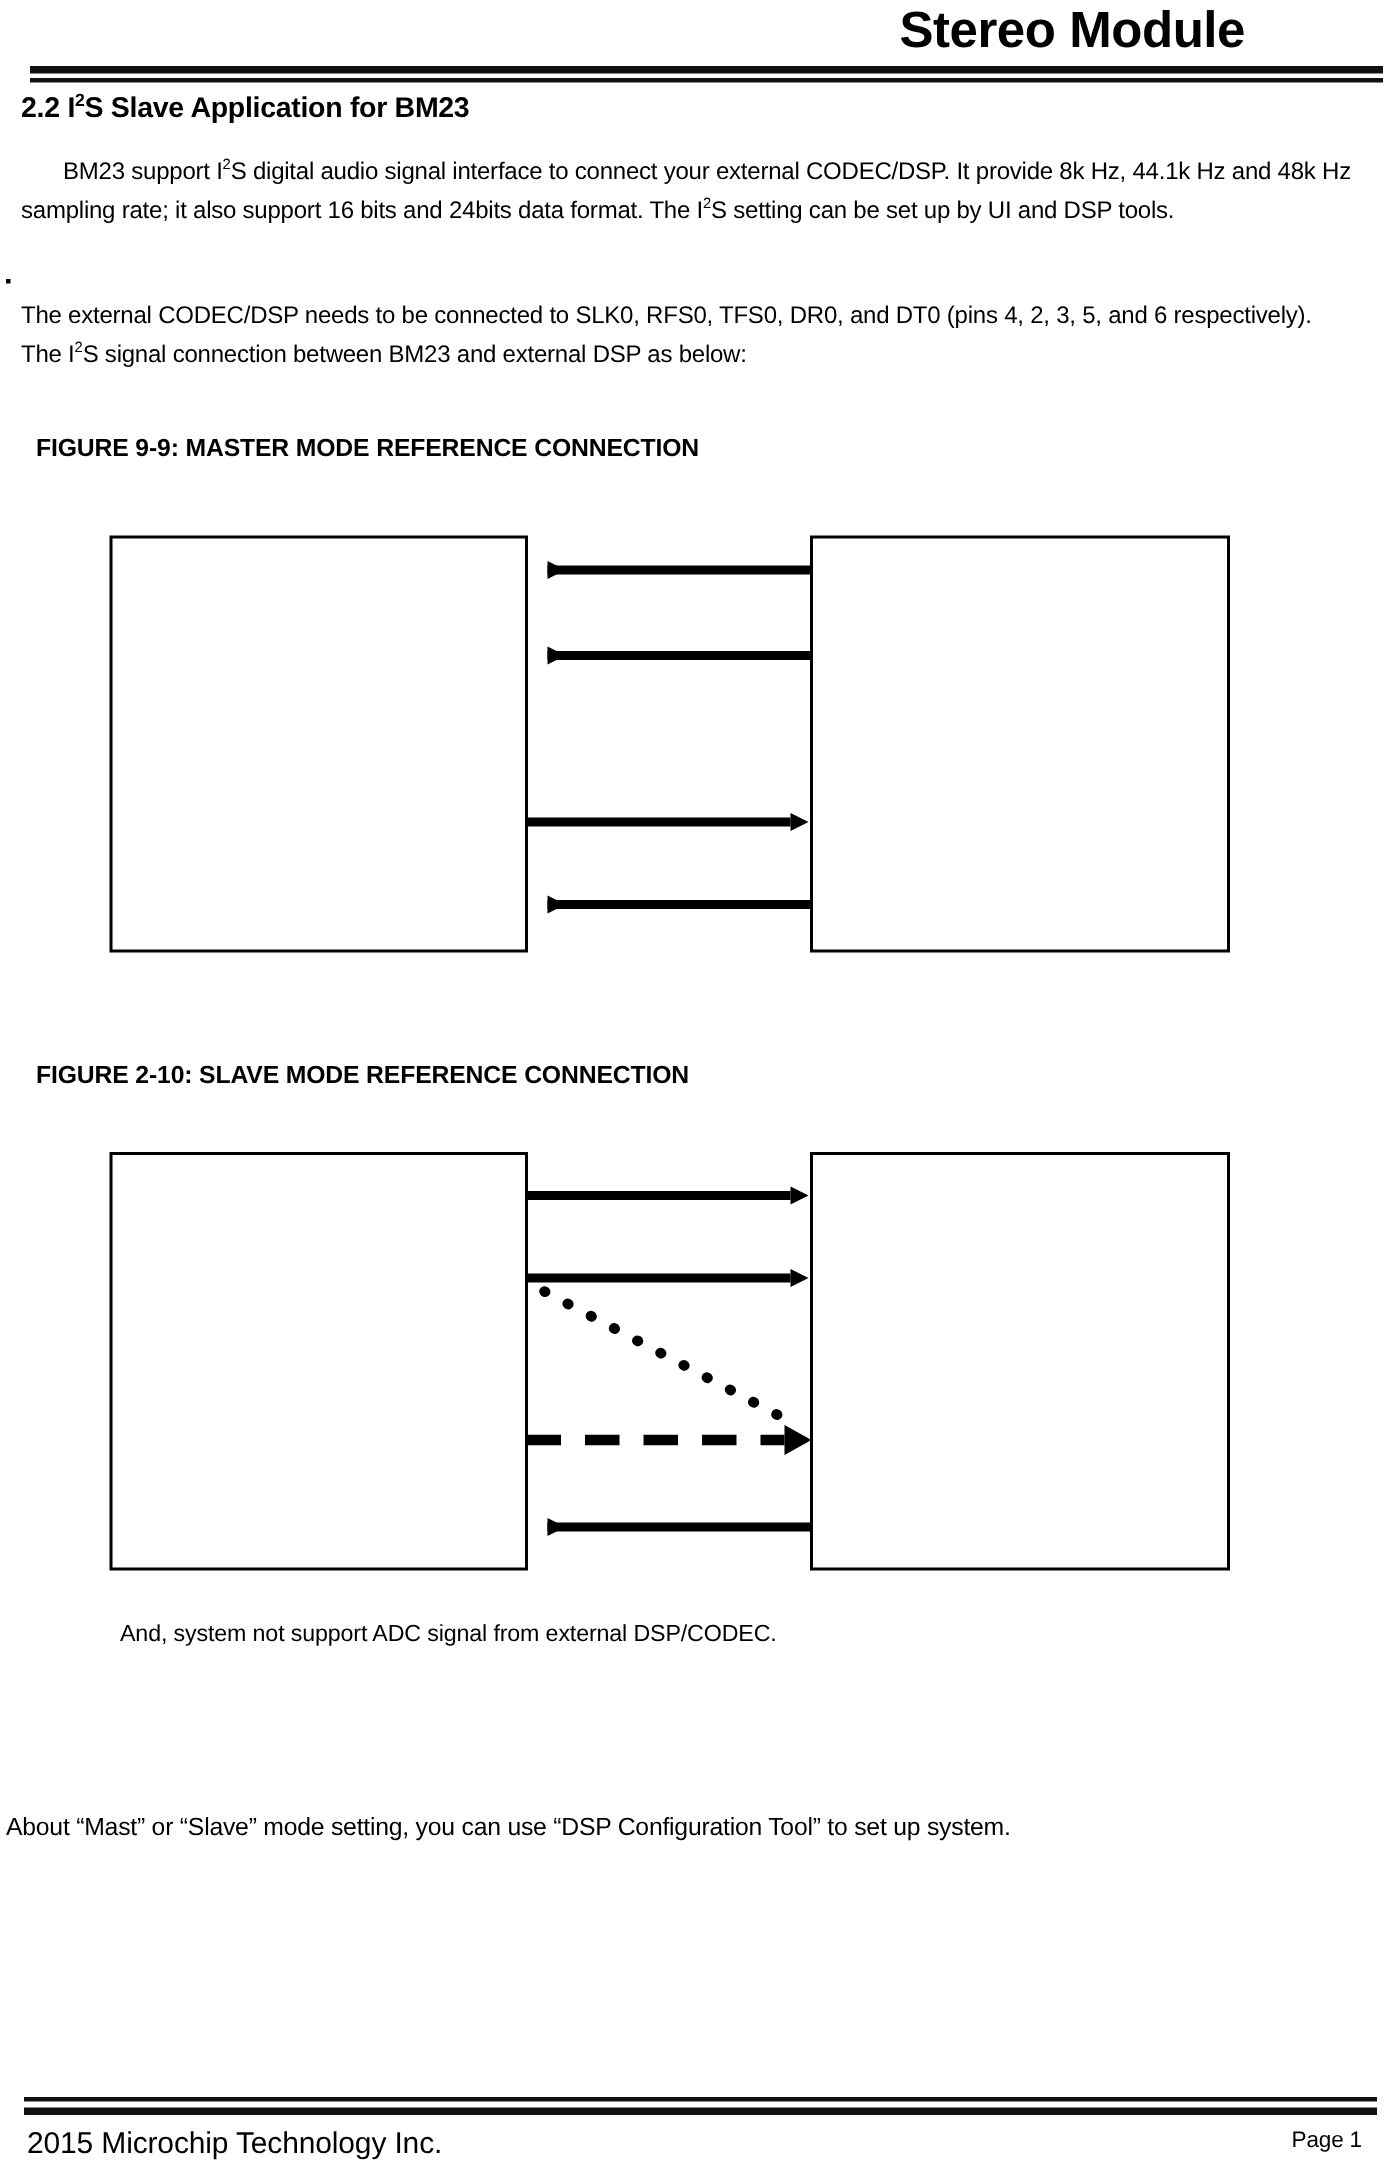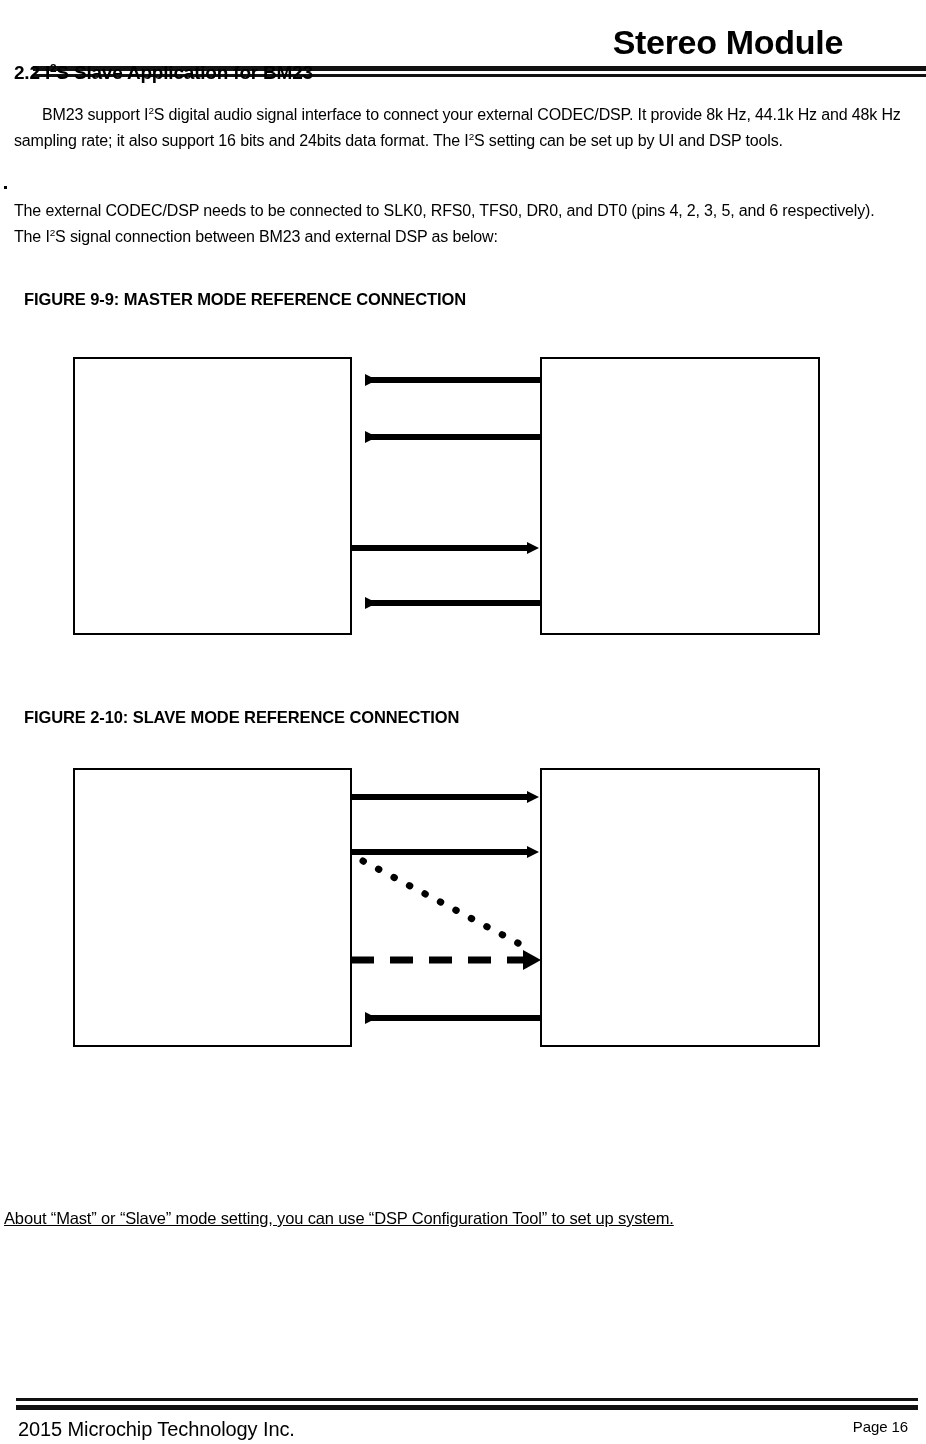--- a/index.html
+++ b/index.html
@@ -12,24 +12,23 @@
     height: 1444px;
     position: relative;
     font-family: "Liberation Sans", sans-serif;
     color: #000000;
     overflow: hidden;
   }
 
   
   .page-header {
     position: absolute;
-    left: 17px; top: 0;
+    left: 4px; top: 0;
     width: 834px;
     height: 56px;
-    margin-top: 22px;
   }
   .header-title {
     position: absolute;
     right: 8px;
     top: -2px;
     font-size: 34px;
     font-weight: bold;
     letter-spacing: -0.3px;
     line-height: 44px;
     white-space: nowrap;
@@ -117,21 +116,20 @@
 
   
   #para-closing {
     position: absolute;
     left: 4px; top: 1205px;
     width: 900px;
     font-size: 16.5px;
     line-height: 26px;
     letter-spacing: -0.15px;
     white-space: nowrap;
-    text-decoration: underline;
   }
 
   
   .footer-rule-thin {
     position: absolute;
     left: 16px; top: 1398px;
     width: 902px; height: 3px;
     background: #111111;
   }
   .footer-rule-thick {
@@ -225,21 +223,22 @@
   <line x1="351" y1="92" x2="527" y2="92" stroke="#000" stroke-width="6" marker-end="url(#arrR2)"></line>
 
   <line x1="363" y1="101" x2="531" y2="190" stroke="#000" stroke-width="7" stroke-linecap="round" stroke-dasharray="0.5 17"></line>
 
   <line x1="351" y1="200" x2="523" y2="200" stroke="#000" stroke-width="7" stroke-dasharray="23 16" marker-end="url(#arrRbig)"></line>
 
   <line x1="541" y1="258" x2="365" y2="258" stroke="#000" stroke-width="6" marker-end="url(#arrL2)"></line>
 </svg>
 
 <div class="notes-block">
+  <div class="note-line note-indent">And, system not support ADC signal from external DSP/CODEC.</div>
 </div>
 
 <div id="para-closing">About “Mast” or “Slave” mode setting, you can use “DSP Configuration Tool” to set up system.</div>
 
 <div class="footer-rule-thin"></div>
 <div class="footer-rule-thick"></div>
 <div class="footer-left">2015 Microchip Technology Inc.</div>
 <div class="footer-center">Preliminary Edition</div>
-<div class="footer-right">Page 16</div>
+<div class="footer-right">Page 1</div>
 
 </body></html>

